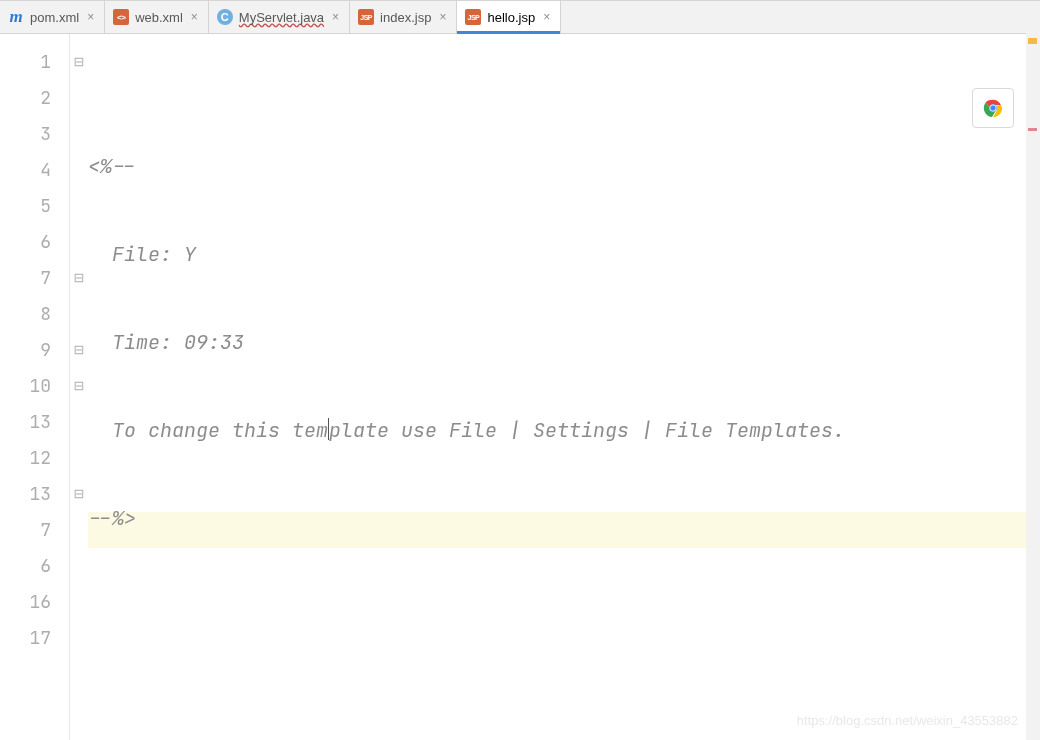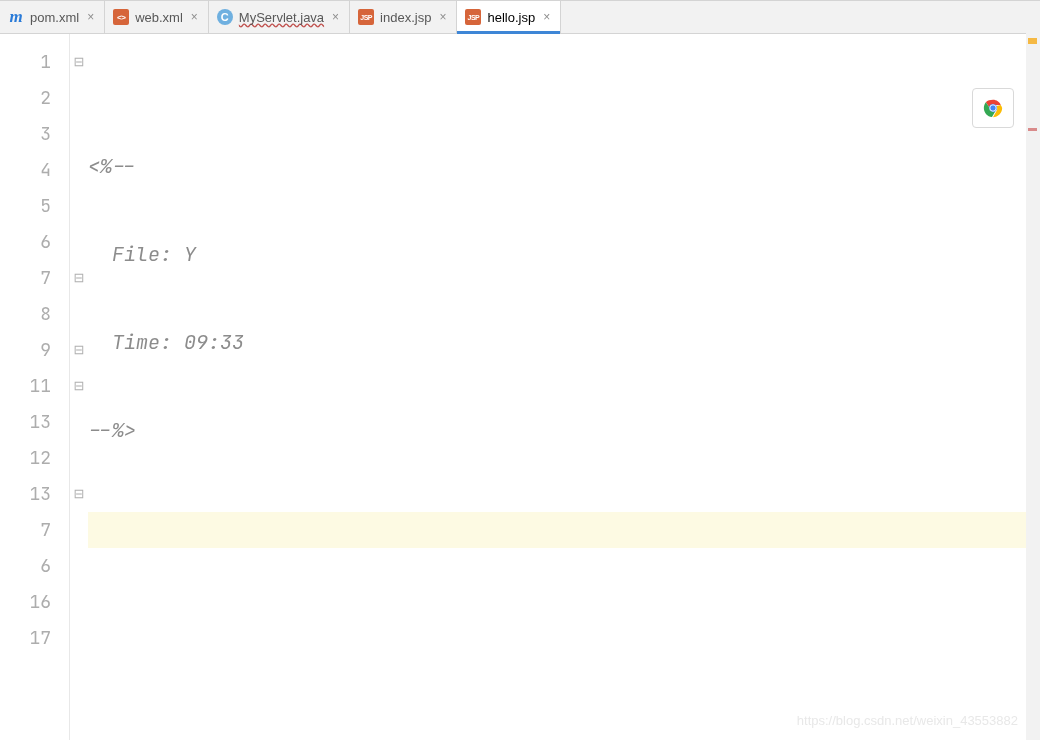--- a/index.html
+++ b/index.html
@@ -87,21 +87,21 @@
     <div class="gutter">
       <div>1</div>
       <div>2</div>
       <div>3</div>
       <div>4</div>
       <div>5</div>
       <div>6</div>
       <div>7</div>
       <div>8</div>
       <div>9</div>
-      <div>11</div>
+      <div>10</div>
       <div>13</div>
       <div>12</div>
       <div>13</div>
       <div>7</div>
       <div>6</div>
       <div>16</div>
       <div>17</div>
     </div>
 
     <div class="foldcol">
@@ -123,20 +123,21 @@
         <span></span>
         <span></span>
     </div>
 
     <div class="code">
       <div class="hl-line"></div>
 
       <div class="line"><span class="cmt">&lt;%--</span></div>
       <div class="line"><span class="cmt">  File: Y</span></div>
       <div class="line"><span class="cmt">  Time: 09:33</span></div>
+      <div class="line"><span class="cmt">  To change this tem</span><span class="text-cursor-cmt"></span><span class="cmt">plate use File | Settings | File Templates.</span></div>
       <div class="line"><span class="cmt">--%&gt;</span></div>
       
       
       
       
       
       
       
       
       

